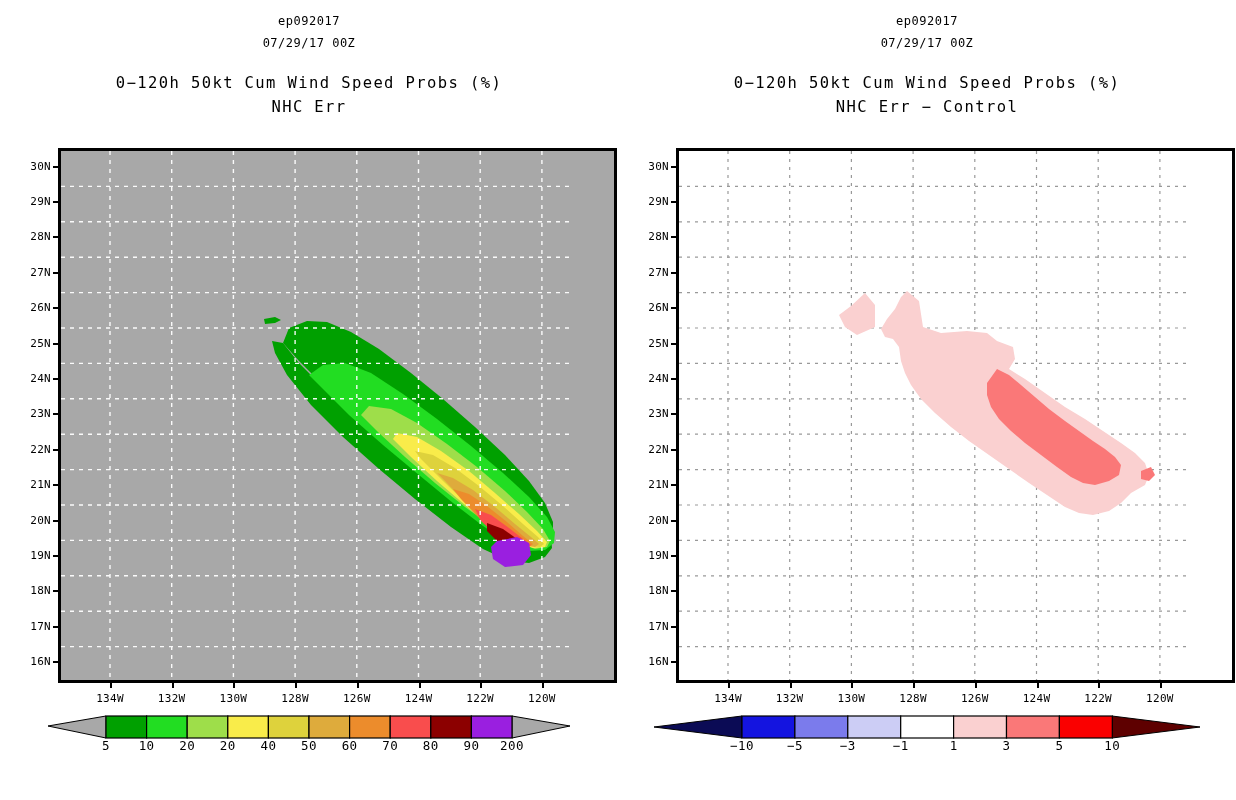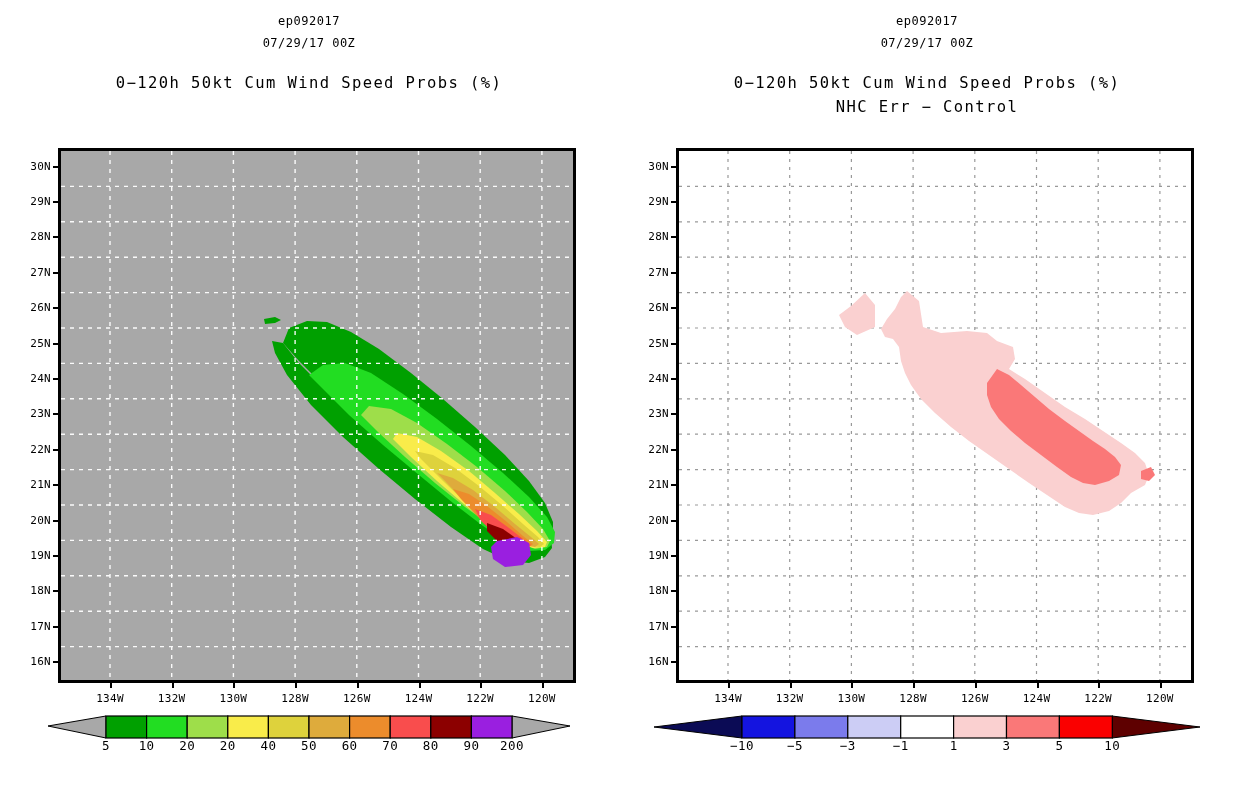--- a/index.html
+++ b/index.html
@@ -50,20 +50,21 @@
     letter-spacing: 1.4px;
     white-space: pre;
   }
 
   .plot-wrap {
     position: absolute;
     left: 58px;
     top: 148px;
     width: 518px;
     height: 535px;
+    padding-left: 41px;
   }
   #panel-right .plot-wrap { left: 58px; }
 
   .plot-frame {
     position: absolute;
     inset: 0;
     border: 3px solid #000;
     box-sizing: border-box;
     overflow: hidden;
   }
@@ -128,20 +129,21 @@
 </style>
 </head>
 <body>
 
 <div class="panel" id="panel-left">
 
   <div class="titles">
     <div class="title-small">ep092017</div>
     <div class="title-small">07/29/17 00Z</div>
     <div class="title-main">0−120h 50kt Cum Wind Speed Probs (%)</div>
+    <div class="title-sub">NHC Err</div>
   </div>
 
   <div class="plot-wrap">
     <div class="plot-frame plot-bg-gray">
       <svg class="plot-svg" width="512" height="529" viewBox="0 0 512 529">
 
         <g>
           <polygon fill="#00a000" points="228,177 246,170 266,171 290,181 318,198 350,222 382,248 414,276 444,304 468,330 484,352 492,371 492,385 484,392 470,394 454,388 432,374 400,350 366,322 330,292 294,262 262,234 238,210 222,192"></polygon>
           <polygon fill="#00a000" points="222,192 238,212 264,238 298,268 334,298 370,328 404,356 436,380 458,392 472,395 484,393 490,386 491,397 484,406 468,412 448,410 422,398 390,376 354,348 318,318 282,286 250,254 226,224 214,202 211,190"></polygon>
           <polygon fill="#22dd22" points="262,214 284,212 310,222 342,243 376,268 410,295 442,322 468,346 486,366 494,381 493,392 484,399 468,400 448,392 422,375 392,352 358,324 322,294 288,264 262,238 248,224"></polygon>

